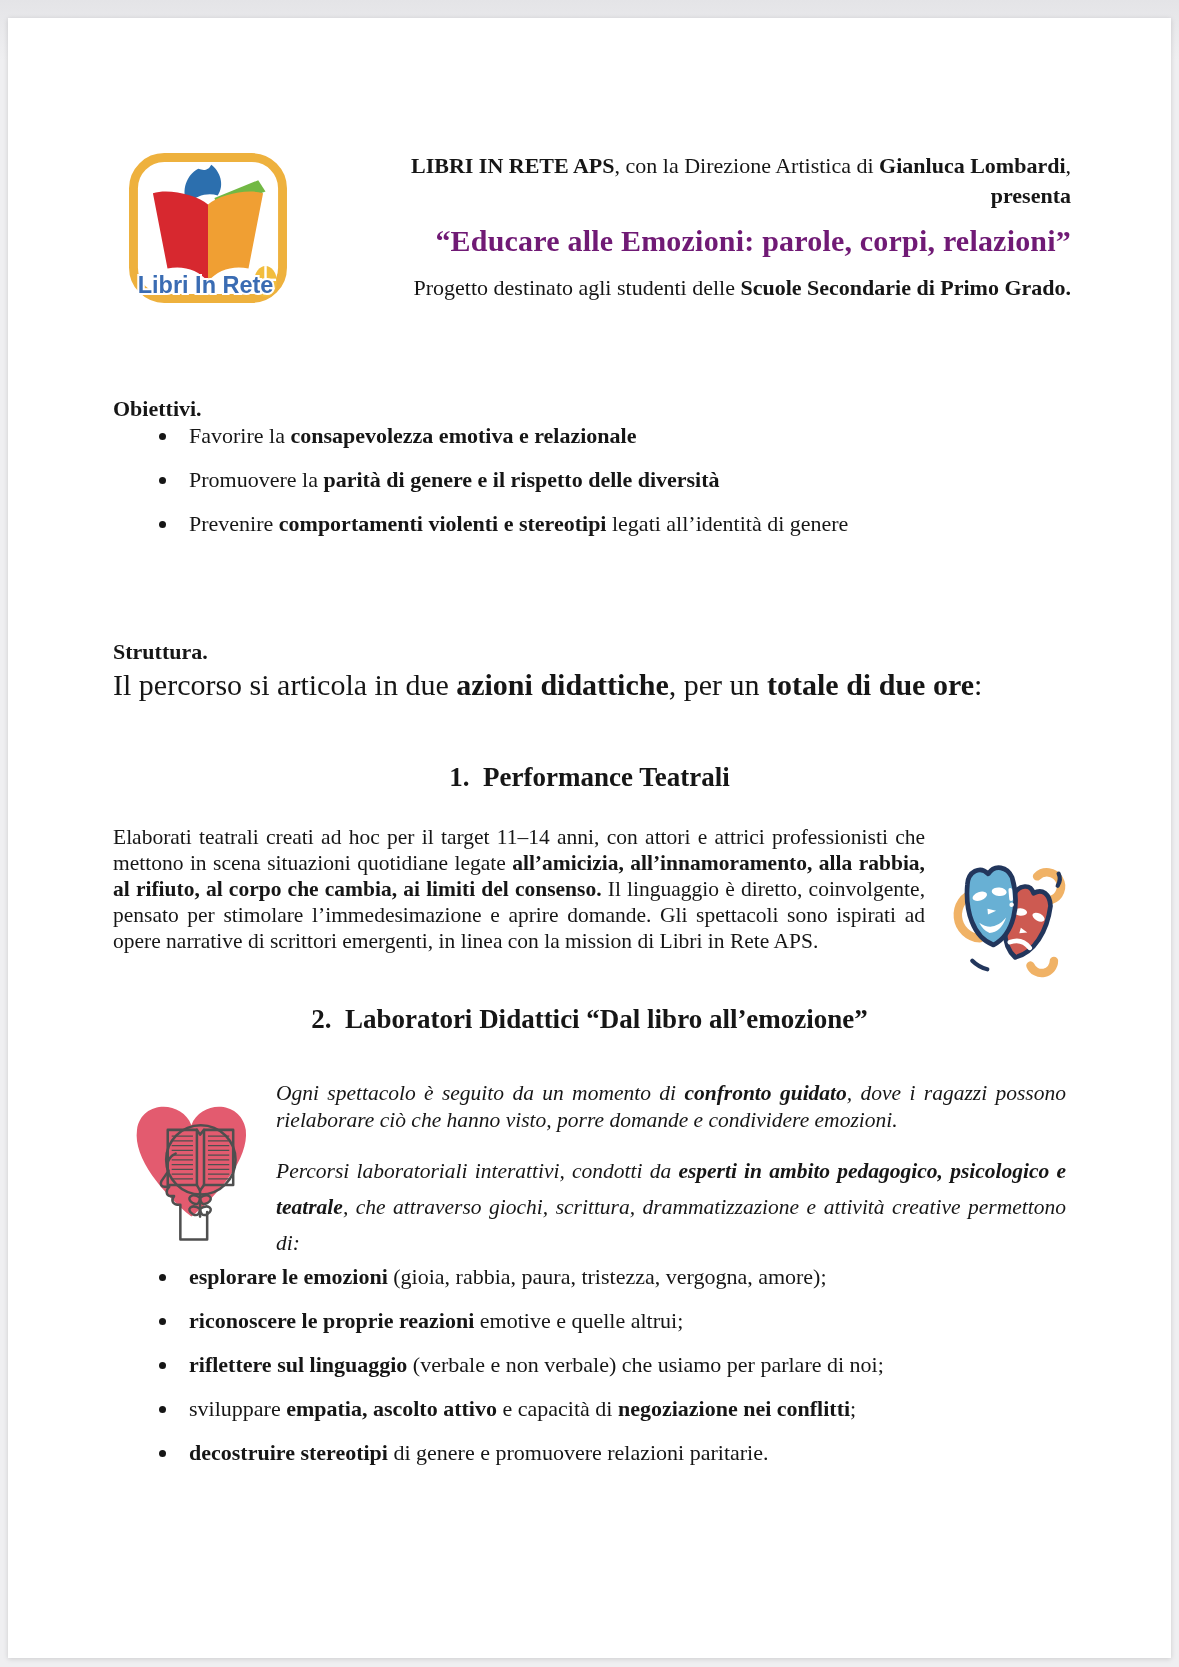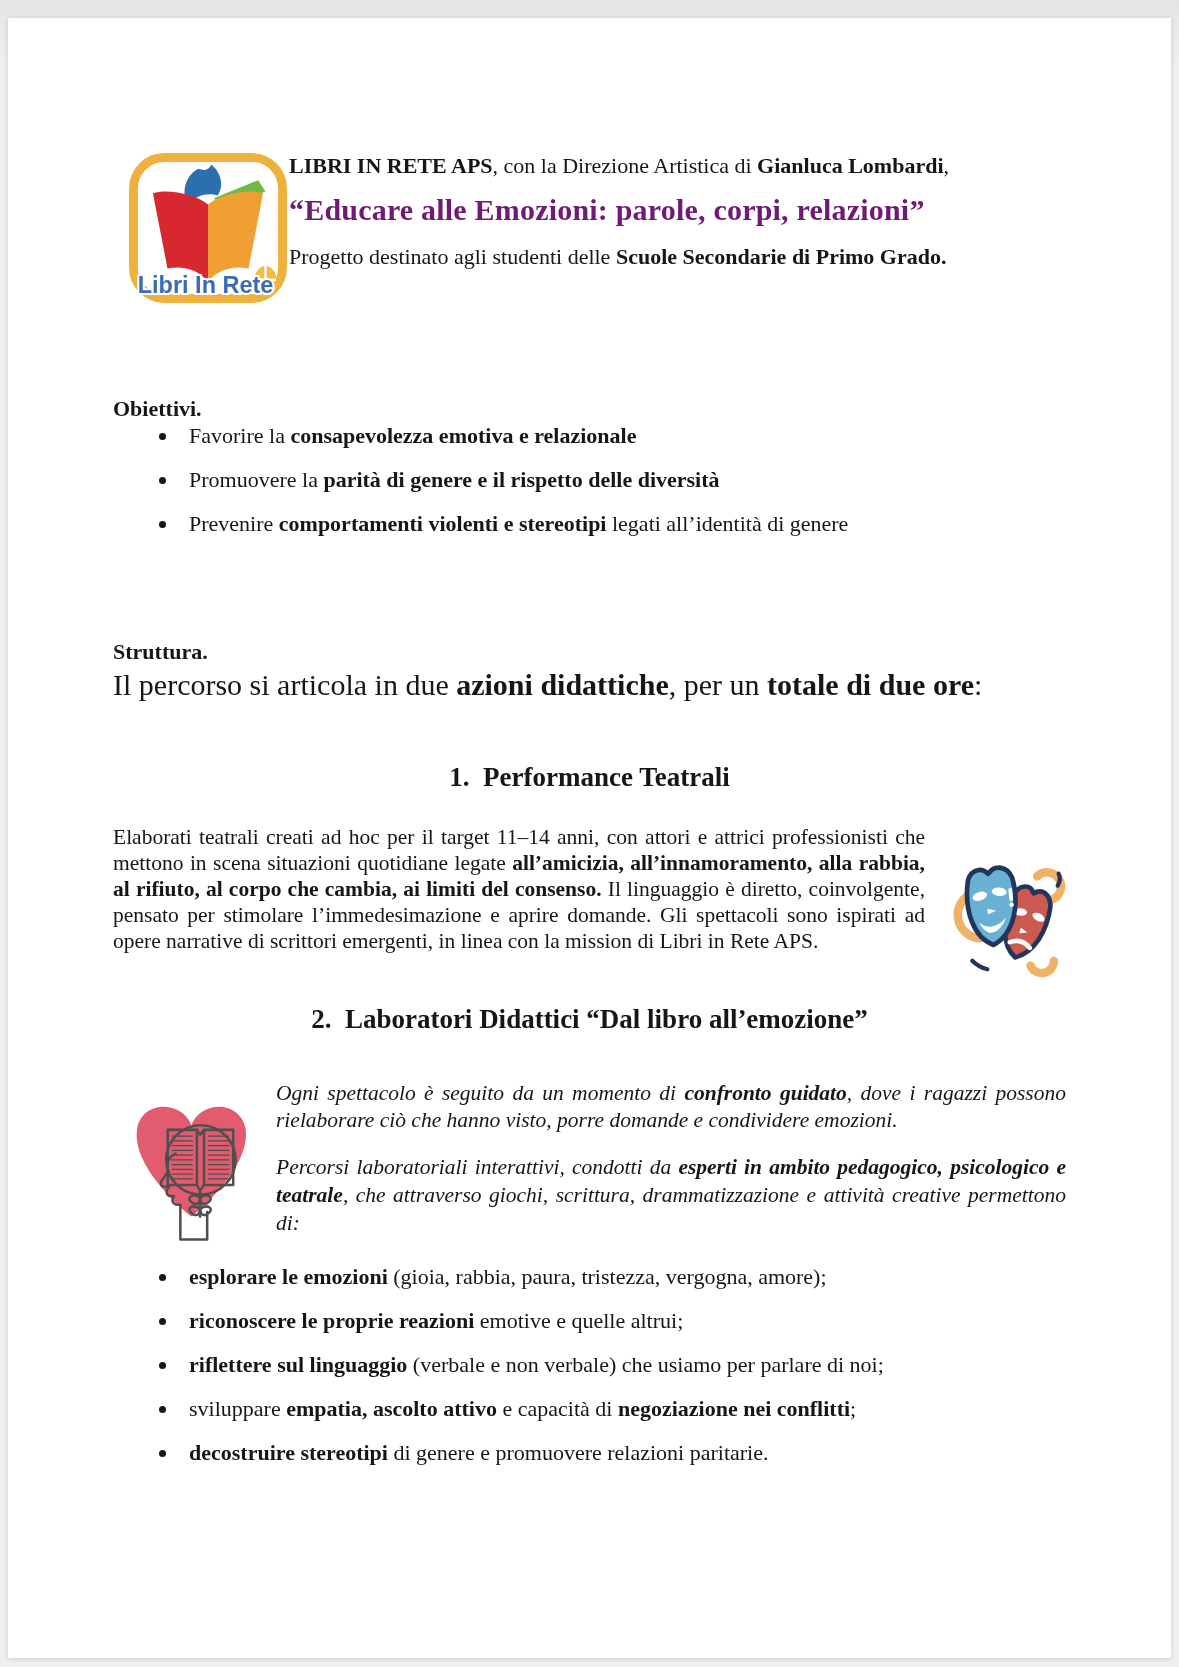--- a/index.html
+++ b/index.html
@@ -6,21 +6,21 @@
     background:linear-gradient(#e4e4e7, #efeff1 60px);
     font-family:"Liberation Serif","DejaVu Serif",serif;}
   .sheet{position:absolute;left:8px;top:18px;width:1163px;height:1640px;
     background:#ffffff;box-shadow:0 1px 5px rgba(0,0,0,.15);color:#161616;}
   .abs{position:absolute;}
   b,.b{font-weight:bold;}
 
   
   .header-row{left:105px;top:134px;width:958px;display:flex;}
   .logo{width:162px;height:152px;flex:none;margin-left:14px;}
-  .header-text{flex:1;text-align:left;padding-top:2px;}
+  .header-text{flex:1;text-align:right;padding-top:2px;}
   .h-line1{font-size:22px;line-height:24px;}
   .h-presenta{font-size:22px;font-weight:bold;margin-top:5px;}
   .h-title{font-size:30px;font-weight:bold;color:#701a75;margin-top:15px;letter-spacing:.2px;}
   .h-subtitle{font-size:22px;margin-top:17px;}
 
   
   .side-head{font-size:22px;font-weight:bold;}
   .center-head{width:953px;text-align:center;font-size:27px;font-weight:bold;}
 
   
@@ -30,21 +30,21 @@
 
   .struttura-p{font-size:30px;line-height:26px;margin-top:7px;}
 
   .para1{width:812px;font-size:21.5px;line-height:26px;text-align:justify;}
   .masks{width:122px;height:134px;}
 
   .sec2{width:953px;font-size:21.5px;font-style:italic;}
   .heart{float:left;width:138px;height:162px;margin:2px 16px 8px 9px;}
   .sec2 p{margin:0;text-align:justify;}
   .sec2 .p1{line-height:27px;}
-  .sec2 .p2{margin-top:19px;line-height:28px;}
+  .sec2 .p2{margin-top:19px;line-height:36px;}
 </style>
 </head>
 <body>
 
 <div class="sheet">
 
   <div class="abs header-row">
     <svg class="logo" viewBox="0 0 200 186">
       <rect x="8" y="6" width="184" height="174" rx="38" fill="#ffffff" stroke="#eeb13d" stroke-width="11"></rect>
       <g>
@@ -56,20 +56,21 @@
         <path d="M108,56 L162,34 L171,48 L112,70 Z" fill="#72b844"></path>
         <path d="M88,20 C73,28 67,47 74,63 C86,53 100,49 112,53 C121,40 115,23 104,15 C100,23 94,22 88,20 Z" fill="#2c6fae"></path>
         <path d="M100,64 C86,52 52,44 32,50 L50,143 C70,139 88,145 100,159 Z" fill="#d7282f"></path>
         <path d="M100,64 C114,52 148,44 168,50 L150,143 C130,139 112,145 100,159 Z" fill="#f09f33"></path>
       </g>
       <text x="97" y="173" text-anchor="middle" font-family="Liberation Sans, sans-serif" font-size="29" font-weight="bold" fill="#3a6cb3" stroke="#ffffff" stroke-width="5" paint-order="stroke">Libri In Rete</text>
     </svg>
 
     <div class="header-text">
       <div class="h-line1"><span class="b">LIBRI IN RETE APS</span><span>, con la Direzione Artistica di </span><span class="b">Gianluca Lombardi</span><span>,</span></div>
+      <div class="h-presenta">presenta</div>
       <div class="h-title">“Educare alle Emozioni: parole, corpi, relazioni”</div>
       <div class="h-subtitle"><span>Progetto destinato agli studenti delle </span><span class="b">Scuole Secondarie di Primo Grado.</span></div>
     </div>
   </div>
 
   <div class="abs side-head" style="left:105px;top:378px;">Obiettivi.</div>
   <ul class="abs doc-list" style="left:105px;top:405px;">
     <li><span>Favorire la </span><span class="b">consapevolezza emotiva e relazionale</span></li>
     <li><span>Promuovere la </span><span class="b">parità di genere e il rispetto delle diversità</span></li>
     <li><span>Prevenire </span><span class="b">comportamenti violenti e stereotipi</span><span> legati all’identità di genere</span></li>

